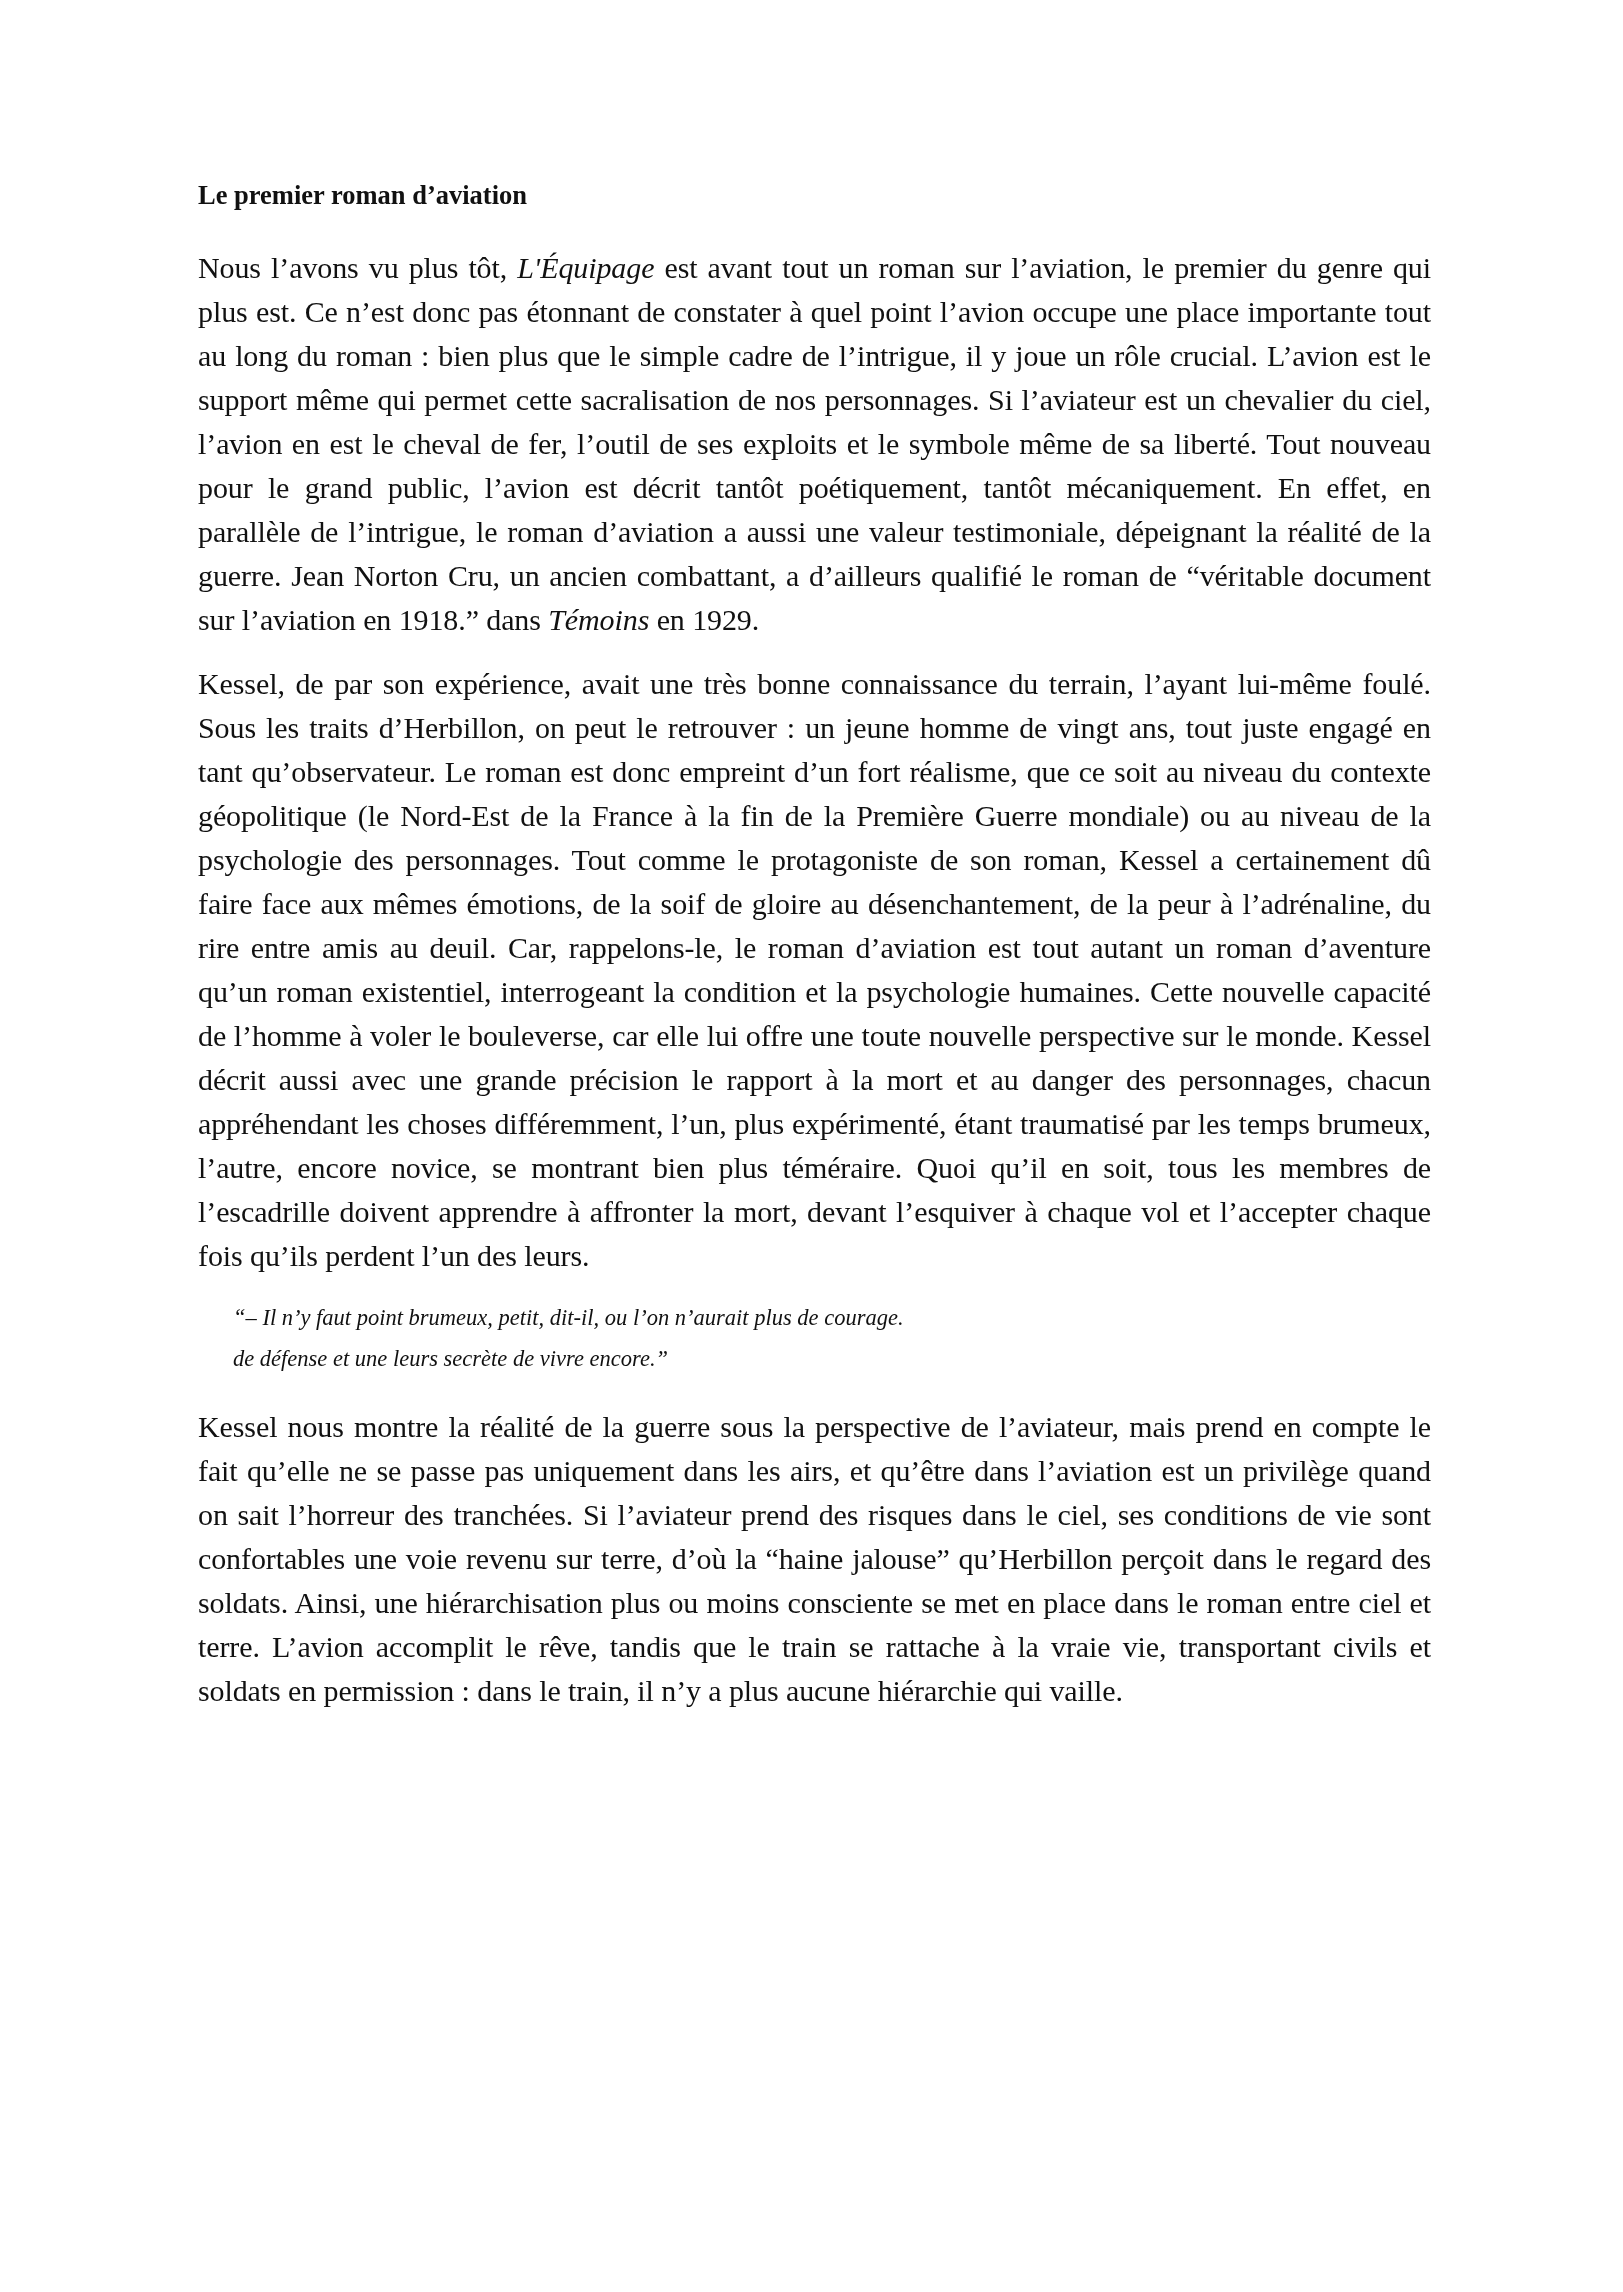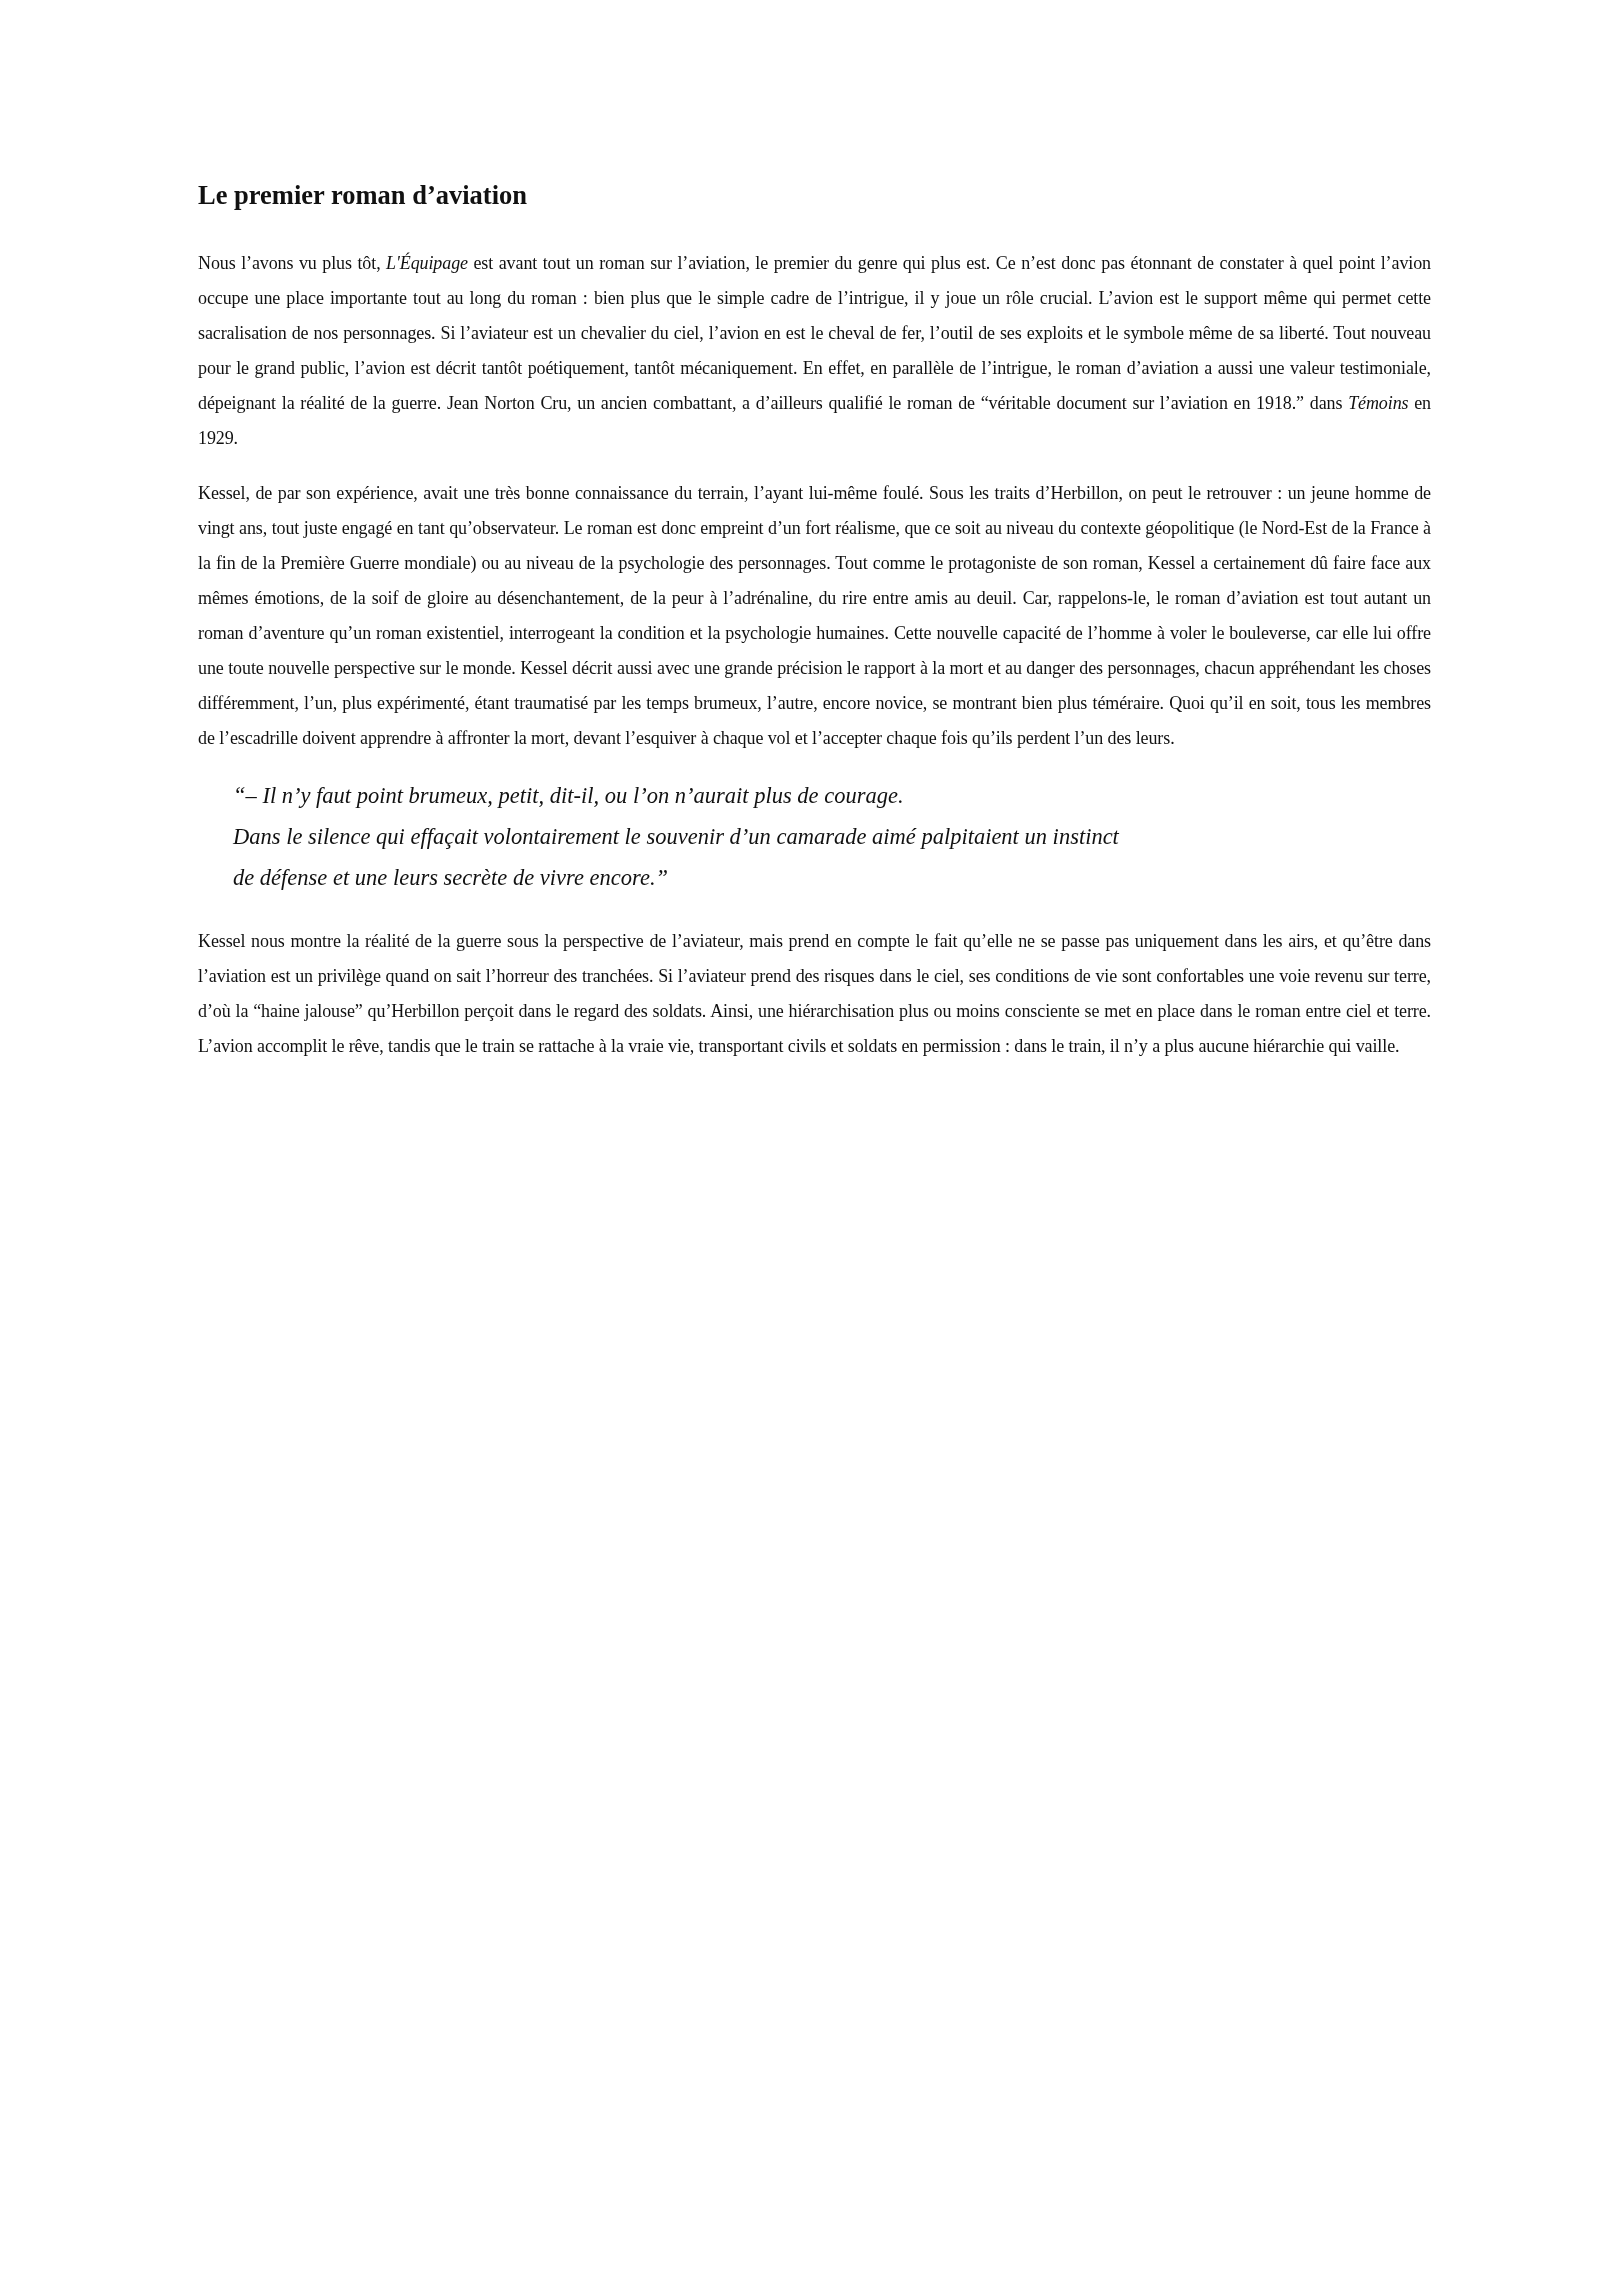--- a/index.html
+++ b/index.html
@@ -21,22 +21,22 @@
     top: 176px;
     width: 1233px;
   }
   .heading {
     font-weight: bold;
     font-size: 26.5px;
     line-height: 39px;
     margin: 0 0 31px 0;
   }
   .para {
-    font-size: 18px;
-    line-height: 35px;
+    font-size: 30px;
+    line-height: 44px;
     text-align: justify;
     margin: 0 0 19.6px 0;
     letter-spacing: -0.1px;
   }
   .para i { font-style: italic; }
   .quote {
     margin: 7.8px 0 25.5px 35px;
     font-style: italic;
     font-size: 22.5px;
     line-height: 41px;
@@ -53,19 +53,18 @@
   <p class="para">
     <span>Nous l’avons vu plus tôt, </span><i>L'Équipage</i><span> est avant tout un roman sur l’aviation, le premier du genre qui plus est. Ce n’est donc pas étonnant de constater à quel point l’avion occupe une place importante tout au long du roman : bien plus que le simple cadre de l’intrigue, il y joue un rôle crucial. L’avion est le support même qui permet cette sacralisation de nos personnages. Si l’aviateur est un chevalier du ciel, l’avion en est le cheval de fer, l’outil de ses exploits et le symbole même de sa liberté. Tout nouveau pour le grand public, l’avion est décrit tantôt poétiquement, tantôt mécaniquement. En effet, en parallèle de l’intrigue, le roman d’aviation a aussi une valeur testimoniale, dépeignant la réalité de la guerre. Jean Norton Cru, un ancien combattant, a d’ailleurs qualifié le roman de “véritable document sur l’aviation en 1918.” dans </span><i>Témoins</i><span> en 1929.</span>
   </p>
 
   <p class="para">
     <span>Kessel, de par son expérience, avait une très bonne connaissance du terrain, l’ayant lui-même foulé. Sous les traits d’Herbillon, on peut le retrouver : un jeune homme de vingt ans, tout juste engagé en tant qu’observateur. Le roman est donc empreint d’un fort réalisme, que ce soit au niveau du contexte géopolitique (le Nord-Est de la France à la fin de la Première Guerre mondiale) ou au niveau de la psychologie des personnages. Tout comme le protagoniste de son roman, Kessel a certainement dû faire face aux mêmes émotions, de la soif de gloire au désenchantement, de la peur à l’adrénaline, du rire entre amis au deuil. Car, rappelons-le, le roman d’aviation est tout autant un roman d’aventure qu’un roman existentiel, interrogeant la condition et la psychologie humaines. Cette nouvelle capacité de l’homme à voler le bouleverse, car elle lui offre une toute nouvelle perspective sur le monde. Kessel décrit aussi avec une grande précision le rapport à la mort et au danger des personnages, chacun appréhendant les choses différemment, l’un, plus expérimenté, étant traumatisé par les temps brumeux, l’autre, encore novice, se montrant bien plus téméraire. Quoi qu’il en soit, tous les membres de l’escadrille doivent apprendre à affronter la mort, devant l’esquiver à chaque vol et l’accepter chaque fois qu’ils perdent l’un des leurs.</span>
   </p>
 
   <blockquote class="quote">
     <span class="quote-line">“– Il n’y faut point brumeux, petit, dit-il, ou l’on n’aurait plus de courage.</span>
-    <span class="quote-line">Dans le silence qui effaçait volontairement le souvenir d’un camarade aimé palpitaient un instinct</span>
     <span class="quote-line">de défense et une leurs secrète de vivre encore.”</span>
   </blockquote>
 
   <p class="para">Kessel nous montre la réalité de la guerre sous la perspective de l’aviateur, mais prend en compte le fait qu’elle ne se passe pas uniquement dans les airs, et qu’être dans l’aviation est un privilège quand on sait l’horreur des tranchées. Si l’aviateur prend des risques dans le ciel, ses conditions de vie sont confortables une voie revenu sur terre, d’où la “haine jalouse” qu’Herbillon perçoit dans le regard des soldats. Ainsi, une hiérarchisation plus ou moins consciente se met en place dans le roman entre ciel et terre. L’avion accomplit le rêve, tandis que le train se rattache à la vraie vie, transportant civils et soldats en permission : dans le train, il n’y a plus aucune hiérarchie qui vaille.</p>
 </div>
 
 
 </body></html>

